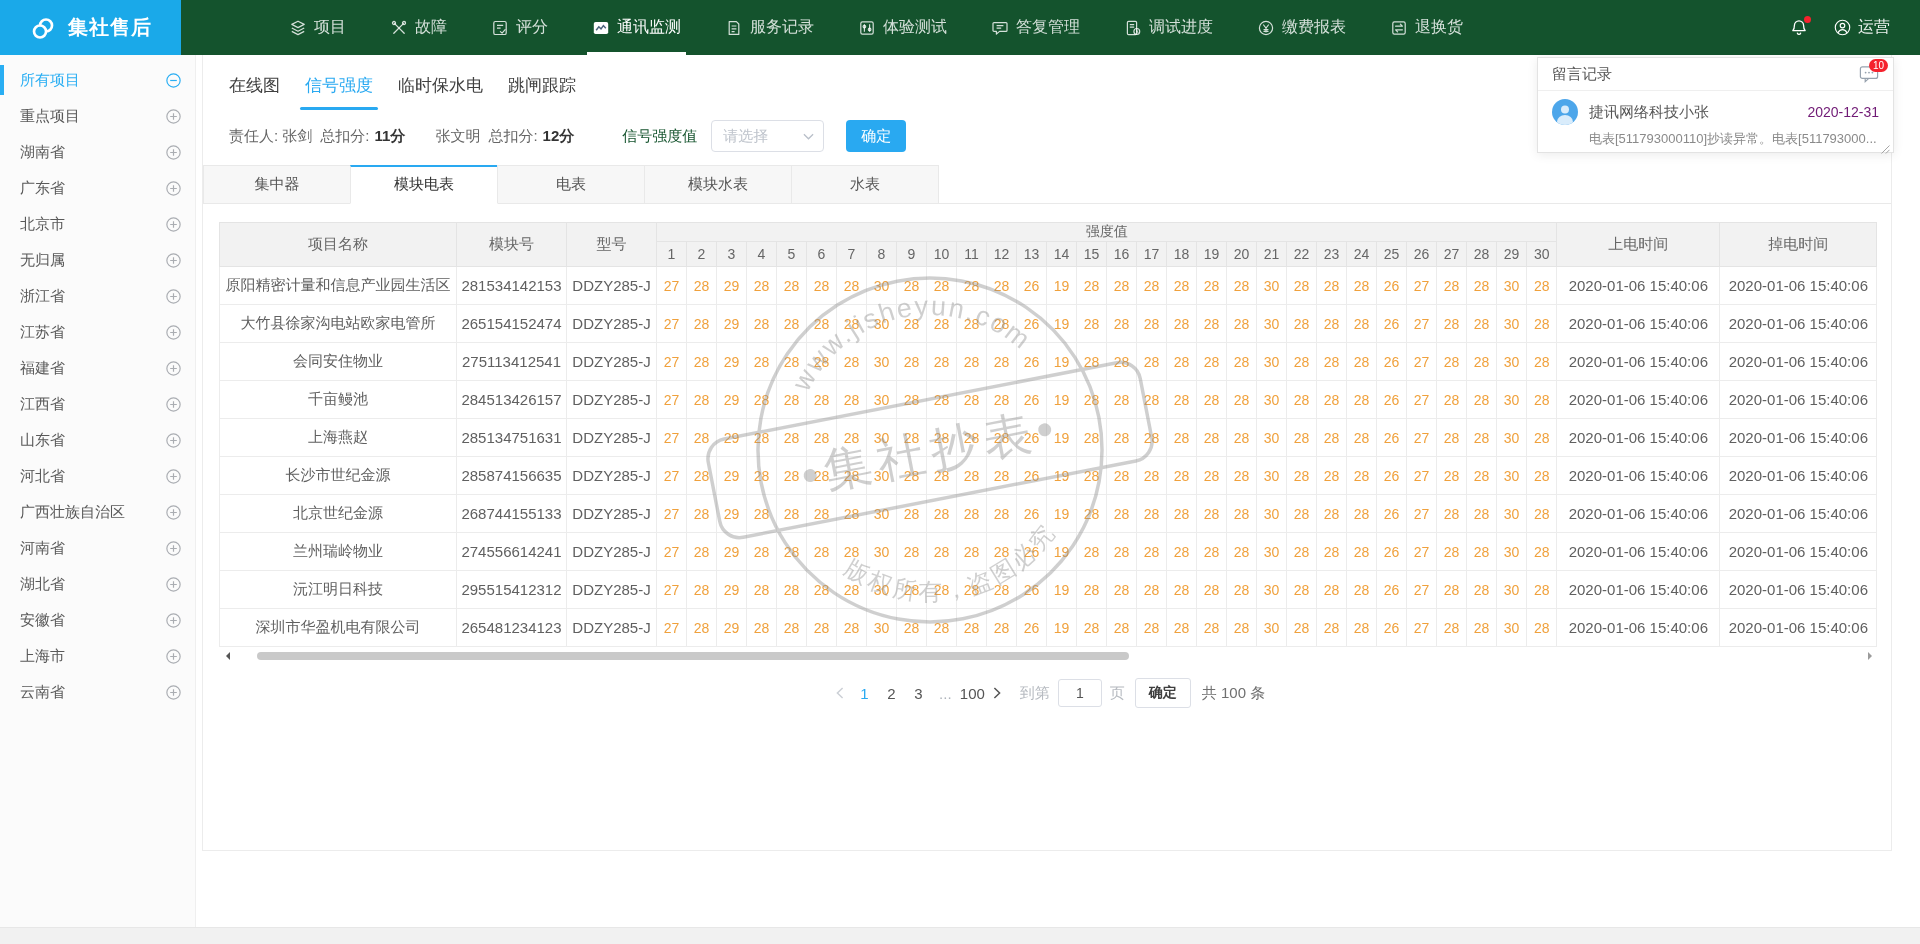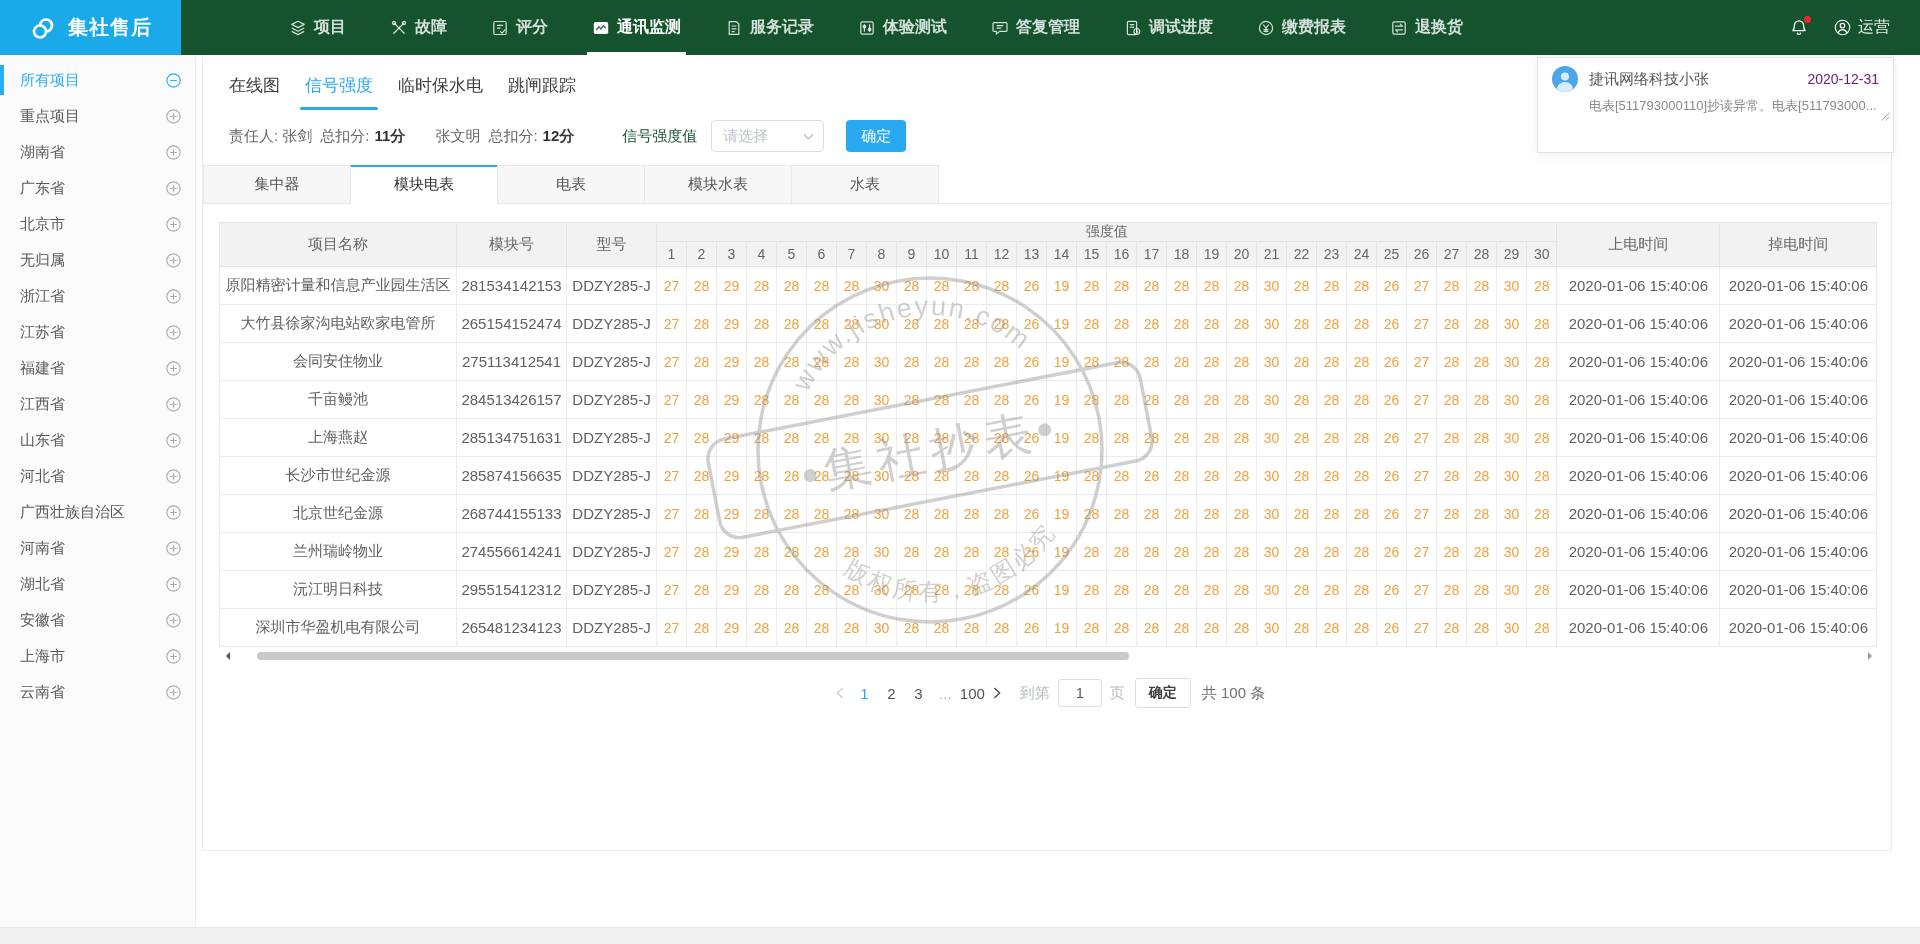--- a/index.html
+++ b/index.html
@@ -8,22 +8,22 @@
   body { position:relative; }
 
   
   .navbar { position:absolute; left:0; top:0; width:1920px; height:55px;
     background:#14532d; display:flex; align-items:center; color:#fff; z-index:10; }
   .logo { width:181px; height:55px; background:#1aa9e9; display:flex; align-items:center;
     justify-content:center; gap:9px; font-size:20px; font-weight:bold; letter-spacing:1px; }
   .logo-icon svg { width:30px; height:30px; display:block; }
   .nav-menu { display:flex; margin-left:86px; height:55px; }
   .nav-item { height:55px; display:flex; align-items:center; padding:0 22px; font-size:16px;
-    color:rgba(255,255,255,.82); cursor:pointer; position:relative; white-space:nowrap;font-weight:bold; }
-  .nav-item.active { color:#fff; font-weight:bold;justify-content:space-between; }
+    color:rgba(255,255,255,.82); cursor:pointer; position:relative; white-space:nowrap; }
+  .nav-item.active { color:#fff; font-weight:normal;justify-content:space-between; }
   .nav-item.active::after { content:""; position:absolute; left:17px; right:17px; bottom:0;
     height:3px; background:#fff; }
   .nav-icon { width:18px; height:18px; margin-right:7px; display:inline-block; }
   .nav-icon svg { width:18px; height:18px; display:block; }
   .nav-right { margin-left:auto; display:flex; align-items:center; gap:24px; padding-right:30px; }
   .bell { position:relative; width:20px; height:20px; cursor:pointer; }
   .bell svg { width:20px; height:20px; display:block; }
   .bell .dot { position:absolute; top:-2px; right:-2px; width:7px; height:7px;
     border-radius:50%; background:#f5222d; }
   .user { display:flex; align-items:center; gap:6px; font-size:16px;
@@ -965,20 +965,33 @@
     </span>
     <span class="goto-label">到第</span>
     <input class="goto" value="1" style="">
     <span class="goto-unit">页</span>
     <button class="btn-plain">确定</button>
     <span class="total">共 100 条</span>
   </div>
 </main>
 
 <div class="msg-panel">
+  <div class="msg-head">
+    <span>留言记录</span>
+    <span class="msg-bubble">
+      <svg viewBox="0 0 20 18" fill="none" stroke="#97a2ae" stroke-width="1.2">
+        <rect x="1.4" y="1.8" width="17.2" height="11.6" rx="2"></rect>
+        <path d="M6.2 13.4v3.2l3.6-3.2"></path>
+        <circle cx="6.6" cy="7.6" r=".9" fill="#97a2ae" stroke="none"></circle>
+        <circle cx="10" cy="7.6" r=".9" fill="#97a2ae" stroke="none"></circle>
+        <circle cx="13.4" cy="7.6" r=".9" fill="#97a2ae" stroke="none"></circle>
+      </svg>
+      <span class="msg-badge">10</span>
+    </span>
+  </div>
   <div class="msg-body">
     <div class="msg-row1">
       <span class="avatar">
         <svg viewBox="0 0 28 28">
           <defs>
               <clipPath id="avc">
                 <circle cx="14" cy="14" r="14"></circle>
               </clipPath>
             </defs>
           <circle cx="14" cy="14" r="14" fill="#4da6ea"></circle>

